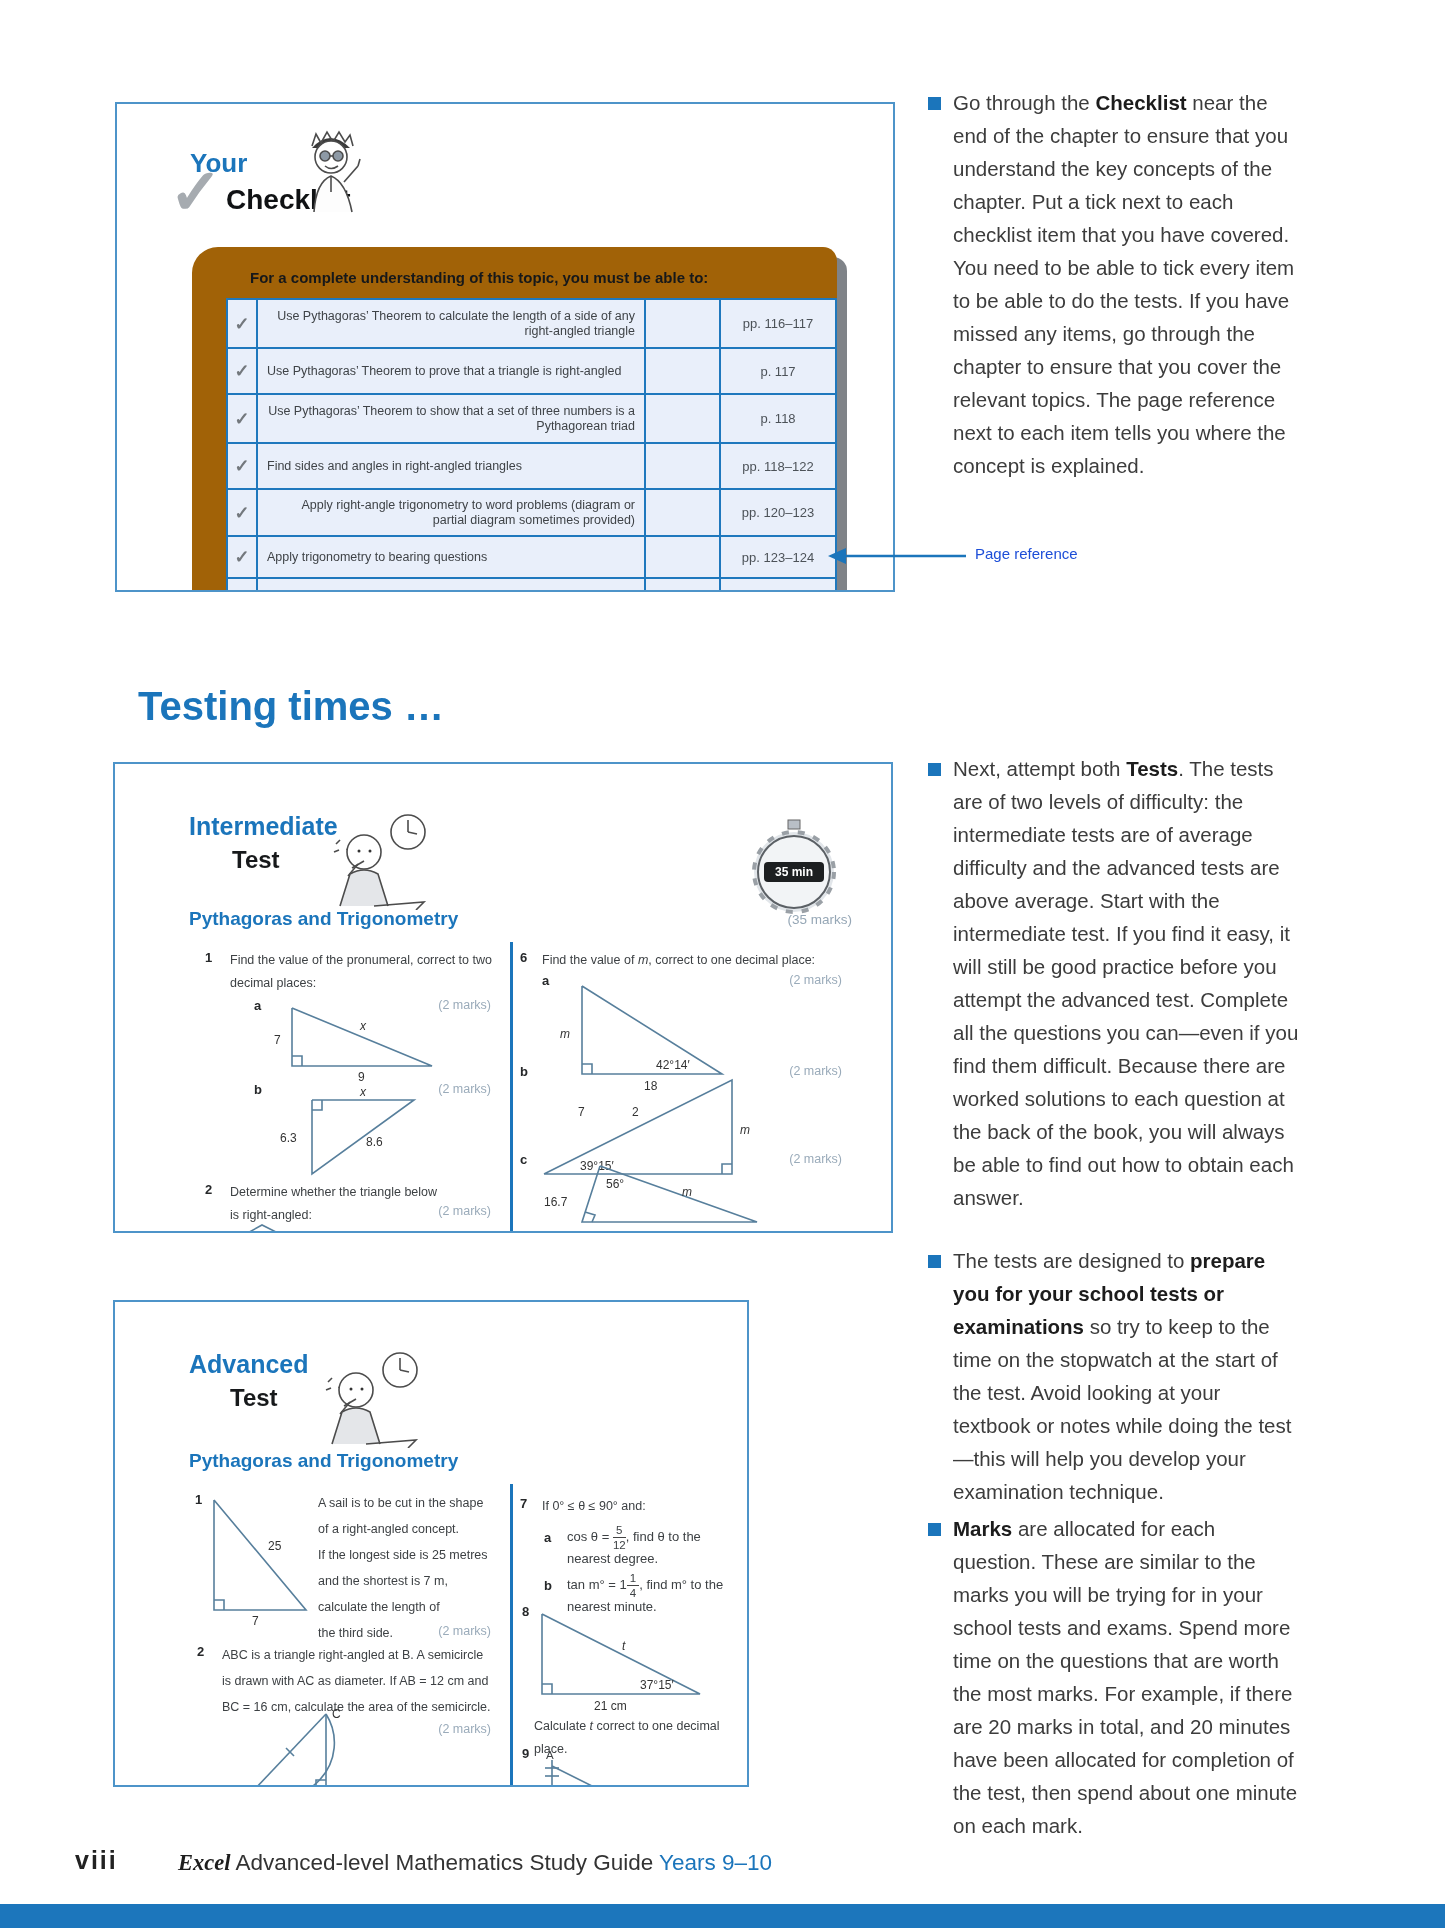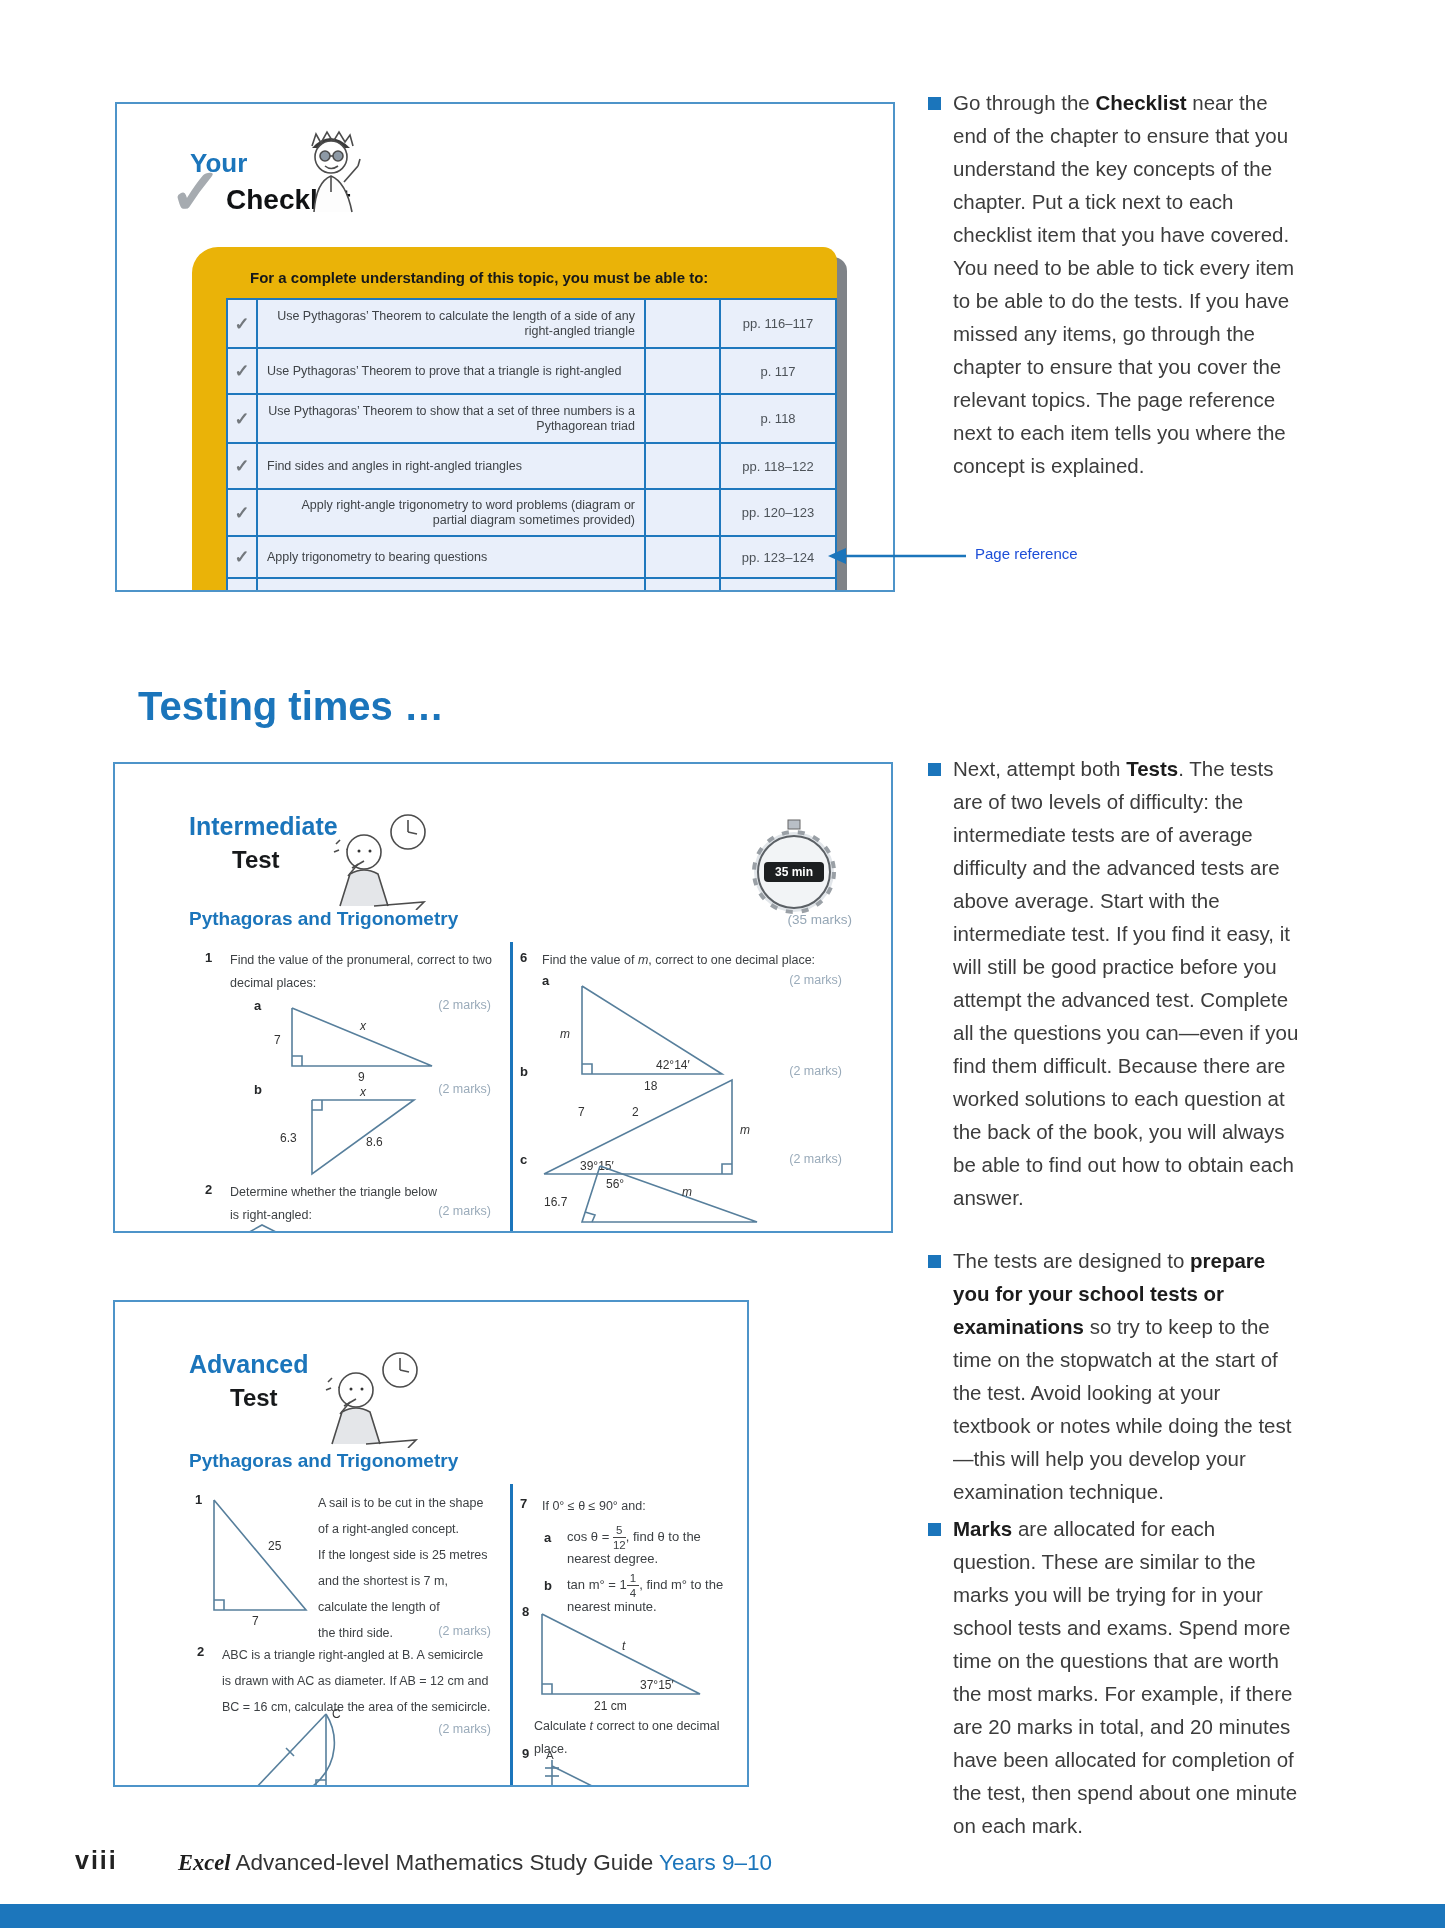--- a/index.html
+++ b/index.html
@@ -6,21 +6,21 @@
   body { background:#ffffff; }
   .page { position:relative; width:1445px; height:1928px; background:#fff;
           font-family:"Liberation Sans", sans-serif; overflow:hidden; }
   .abs { position:absolute; }
 
   
   .fig-box { position:absolute; border:2px solid #4d94c9; background:#fff; overflow:hidden; }
 
   
   .cl-panel { position:absolute; left:75px; top:143px; width:645px; height:420px;
-              background:#eab308; border-radius:26px 14px 14px 14px;
+              background:#a16207; border-radius:26px 14px 14px 14px;
               box-shadow:10px 10px 0 rgba(95,100,106,.8); }
   .cl-header { position:absolute; left:58px; top:22px; font-size:15px; font-weight:bold; color:#16181a; }
   .cl-table { position:absolute; left:34px; top:51px; width:611px;
               border:2px solid #1f78bd; background:#e9effa; }
   .cl-row { display:flex; border-bottom:2px solid #1f78bd; }
   .cl-row:last-child { border-bottom:none; }
   .r1{height:49px}.r2{height:46px}.r3{height:49px}.r4{height:46px}.r5{height:47px}.r6{height:42px}.r7{height:42px}
   .c-tick { width:30px; border-right:2px solid #1f78bd; display:flex; align-items:center; justify-content:center;
             color:#73787d; font-size:18px; font-weight:bold; }
   .c-item { width:388px; border-right:2px solid #1f78bd; padding:20px 9px; display:flex; align-items:center;

